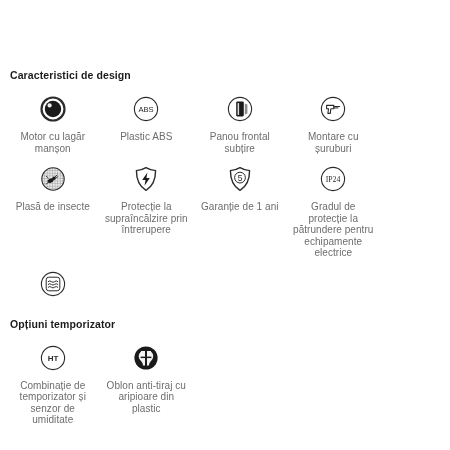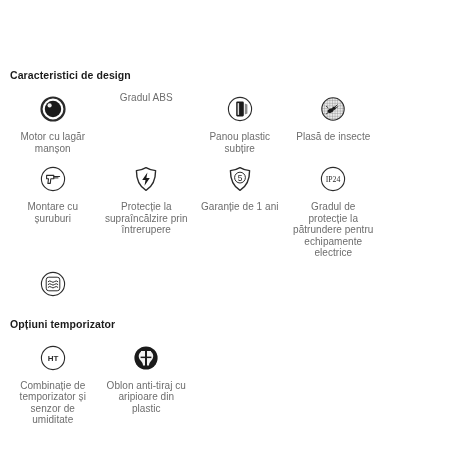--- a/index.html
+++ b/index.html
@@ -75,33 +75,51 @@
         <svg width="28" height="28" viewBox="0 0 28 28">
           <circle cx="14" cy="14" r="11.5" fill="none" stroke="#2b2b2b" stroke-width="2.2"></circle>
           <circle cx="14" cy="14" r="8.2" fill="#1a1a1a"></circle>
           <circle cx="10.6" cy="10.4" r="2.1" fill="#ffffff" opacity="0.92"></circle>
         </svg>
       </div>
       <div class="caption">Motor cu lagăr manșon</div>
     </div>
 
     <div class="feature">
-      <div class="caption">Gradul ABS</div>
+      <div class="icon-wrap">
+        <svg width="28" height="28" viewBox="0 0 28 28">
+          <circle cx="14" cy="14" r="11.6" fill="none" stroke="#2b2b2b" stroke-width="1.1"></circle>
+          <text x="14" y="17.1" text-anchor="middle" font-family="Liberation Sans, sans-serif" font-size="7.6" fill="#2b2b2b">ABS</text>
+        </svg>
+      </div>
+      <div class="caption">Plastic ABS</div>
     </div>
 
     <div class="feature">
       <div class="icon-wrap">
         <svg width="28" height="28" viewBox="0 0 28 28">
           <circle cx="14" cy="14" r="11.6" fill="none" stroke="#2b2b2b" stroke-width="1.1"></circle>
           <rect x="10.2" y="6.6" width="7.6" height="14.8" rx="1.1" fill="#1a1a1a"></rect>
           <rect x="11.6" y="8.1" width="1.5" height="11.8" fill="#ffffff" opacity="0.85"></rect>
           <path d="M18.8 8.4 L21.4 9.6 L21.4 18.4 L18.8 19.6 Z" fill="#2b2b2b" opacity="0.55"></path>
         </svg>
       </div>
-      <div class="caption">Panou plastic subțire</div>
+      <div class="caption">Panou frontal subțire</div>
+    </div>
+
+    <div class="feature">
+      <div class="icon-wrap">
+        <svg width="28" height="28" viewBox="0 0 28 28">
+          <circle cx="14" cy="14" r="11.6" fill="none" stroke="#2b2b2b" stroke-width="1.1"></circle>
+          <path d="M7.6 10.4 h7.2 v3.4 h-3.0 l-0.5 4.6 h-2.4 l0.6 -4.6 h-1.9 z" fill="none" stroke="#2b2b2b" stroke-width="1.1" stroke-linejoin="round"></path>
+          <path d="M14.8 11.5 h5.8" stroke="#2b2b2b" stroke-width="1.1" stroke-linecap="round"></path>
+          <path d="M14.8 12.9 h4.2" stroke="#2b2b2b" stroke-width="1.0" stroke-linecap="round"></path>
+        </svg>
+      </div>
+      <div class="caption">Montare cu șuruburi</div>
     </div>
 
     <div class="feature">
       <div class="icon-wrap">
         <svg width="28" height="28" viewBox="0 0 28 28">
           <defs>
             <clipPath id="meshClip">
                 <circle cx="14" cy="14" r="11.2"></circle>
               </clipPath>
             <pattern id="meshPat" width="2.6" height="2.6" patternUnits="userSpaceOnUse">
@@ -120,32 +138,20 @@
             <path d="M9.4 13.0 L7.0 11.0 M9.0 17.6 L6.8 19.4" stroke="#1a1a1a" stroke-width="0.8" fill="none"></path>
           </g>
         </svg>
       </div>
       <div class="caption">Plasă de insecte</div>
     </div>
 
     <div class="feature">
       <div class="icon-wrap">
         <svg width="28" height="28" viewBox="0 0 28 28">
-          <circle cx="14" cy="14" r="11.6" fill="none" stroke="#2b2b2b" stroke-width="1.1"></circle>
-          <path d="M7.6 10.4 h7.2 v3.4 h-3.0 l-0.5 4.6 h-2.4 l0.6 -4.6 h-1.9 z" fill="none" stroke="#2b2b2b" stroke-width="1.1" stroke-linejoin="round"></path>
-          <path d="M14.8 11.5 h5.8" stroke="#2b2b2b" stroke-width="1.1" stroke-linecap="round"></path>
-          <path d="M14.8 12.9 h4.2" stroke="#2b2b2b" stroke-width="1.0" stroke-linecap="round"></path>
-        </svg>
-      </div>
-      <div class="caption">Montare cu șuruburi</div>
-    </div>
-
-    <div class="feature">
-      <div class="icon-wrap">
-        <svg width="28" height="28" viewBox="0 0 28 28">
           <path d="M14 2.6 C10.6 4.6 7.4 5.4 4.4 5.6 C4.4 15.4 7.4 21.6 14 25.4 C20.6 21.6 23.6 15.4 23.6 5.6 C20.6 5.4 17.4 4.6 14 2.6 Z" fill="none" stroke="#2b2b2b" stroke-width="1.4" stroke-linejoin="round"></path>
           <path d="M15.4 7.4 L10.2 15.0 h3.3 l-1.0 5.8 L17.8 13.0 h-3.4 z" fill="#1a1a1a"></path>
         </svg>
       </div>
       <div class="caption">Protecție la supraîncălzire prin întrerupere</div>
     </div>
 
     <div class="feature">
       <div class="icon-wrap">
         <svg width="28" height="28" viewBox="0 0 28 28">

